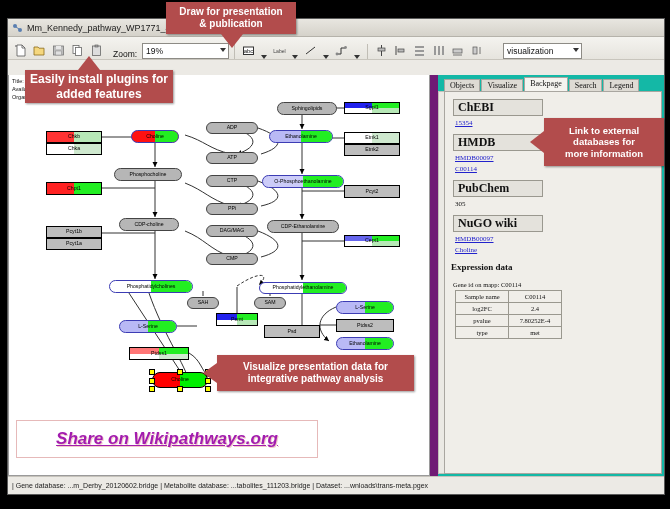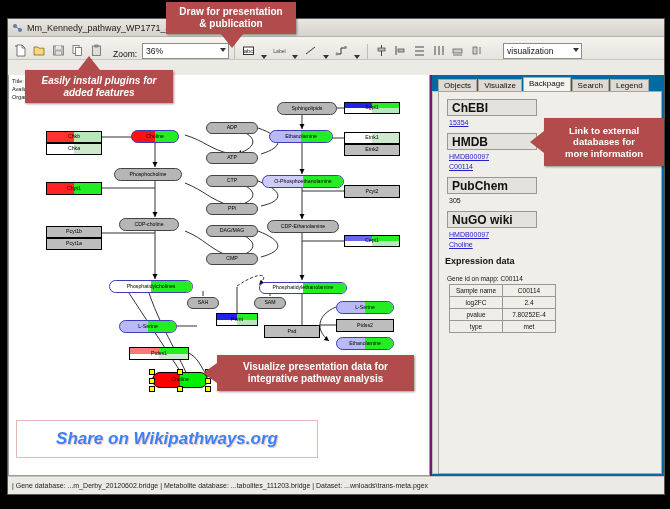--- a/index.html
+++ b/index.html
@@ -29,21 +29,21 @@
          font-size:8.5px;color:#111;padding-left:3px;position:relative;}
   .combo .arrow{position:absolute;right:2px;top:4px;width:0;height:0;border-left:3px solid transparent;
                 border-right:3px solid transparent;border-top:4px solid #333;}
   .mini-arrow{width:0;height:0;border-left:3px solid transparent;border-right:3px solid transparent;
               border-top:4px solid #333;margin:0 2px;}
 
   
   #split{position:absolute;left:0;top:56px;right:0;bottom:18px;display:flex;}
   #canvaswrap{position:relative;width:420px;background:#fff;border:1px solid #9a9a9a;border-top:none;overflow:hidden;}
   #canvas{position:absolute;inset:0;background:#fff;}
-  #sidepane{position:relative;flex:1;background:#0369a1;border-left:2px solid #701a75;}
+  #sidepane{position:relative;flex:1;background:#14b8a6;border-left:8px solid #701a75;font-family:Liberation Serif, serif;}
 
   
   .meta{position:absolute;font-size:5.5px;color:#111;white-space:nowrap;}
 
   
   .node{position:absolute;box-sizing:border-box;display:flex;align-items:center;justify-content:center;
         font-size:5.2px;color:#000;text-align:center;line-height:1;overflow:hidden;}
   .metab{border-radius:9px;border:1px solid #3c3cb4;background:#b9b9b9;}
   .metab.grey{background:#b6b6b6;border:1px solid #444;}
   .gene{border:1px solid #000;background:#bdbdbd;}
@@ -82,22 +82,22 @@
   #statusbar span{font-size:7px;color:#1a1a1a;white-space:nowrap;}
 
   
   .callout{position:absolute;background:#b24c4c;color:#fff;font-weight:bold;text-align:center;
            display:flex;align-items:center;justify-content:center;box-shadow:1px 1px 2px rgba(0,0,0,.4);
            line-height:1.2;z-index:50;}
   .arrow-tri{position:absolute;z-index:50;width:0;height:0;}
 
   .wplogo{position:absolute;border:1px solid #e6b9b9;background:#fff;display:flex;align-items:center;
           justify-content:center;z-index:50;}
-  .wplogo span{font-size:17px;font-weight:bold;font-style:italic;color:#3b82f6;
-               text-shadow:1px 1px 0 #f0c9c9;letter-spacing:0px;}
+  .wplogo span{font-size:17px;font-weight:bold;font-style:italic;color:#a21caf;
+               text-shadow:1px 1px 0 #f0c9c9;letter-spacing:0px;text-decoration:underline;}
 </style>
 </head>
 <body>
 
 <div id="root">
 
   <div id="window">
 
     <div id="titlebar">
       <svg class="tbicon" viewBox="0 0 11 11">
@@ -136,21 +136,21 @@
           </svg>
       </div>
       <div class="tbtn">
         <svg width="13" height="13" viewBox="0 0 13 13">
             <rect x="2.5" y="2" width="8" height="9.5" fill="#ddd" stroke="#666" stroke-width=".8"></rect>
             <rect x="5" y="1" width="3" height="2" fill="#aaa" stroke="#555" stroke-width=".6"></rect>
           </svg>
       </div>
       <div class="zlabel">Zoom:</div>
       <div class="combo" style="width:82px">
-        <span>36%</span>
+        <span>19%</span>
         <span class="arrow"></span>
       </div>
       <div class="sep"></div>
       <div class="tbtn">
         <svg width="13" height="13" viewBox="0 0 13 13">
             <rect x="1.5" y="3" width="10" height="7.5" fill="#fff" stroke="#333" stroke-width="1"></rect>
             <text x="6.5" y="9" font-size="6" text-anchor="middle" fill="#222" font-family="Liberation Sans">abc</text>
           </svg>
       </div>
       <div class="mini-arrow"></div>
@@ -507,21 +507,21 @@
 
     <div id="statusbar">
       <span>| Gene database: ...m_Derby_20120602.bridge | Metabolite database: ...tabolites_111203.bridge | Dataset: ...wnloads\trans-meta.pgex</span>
     </div>
   </div>
 
   <div class="callout" style="left:166px;top:2px;width:130px;height:32px;font-size:10px;white-space:pre-line;">Draw for presentation
 &amp; publication</div>
   <div class="arrow-tri" style="left:221px;top:34px;border-left:11px solid transparent;border-right:11px solid transparent;border-top:14px solid #b24c4c;"></div>
 
-  <div class="callout" style="left:25px;top:70px;width:148px;height:33px;font-size:10px;white-space:pre-line;font-style:italic;">Easily install plugins for
+  <div class="callout" style="left:25px;top:70px;width:148px;height:33px;font-size:12px;white-space:pre-line;">Easily install plugins for
 added features</div>
   <div class="arrow-tri" style="left:78px;top:56px;border-left:11px solid transparent;border-right:11px solid transparent;border-bottom:14px solid #b24c4c;"></div>
 
   <div class="callout" style="left:544px;top:118px;width:120px;height:48px;font-size:9.5px;white-space:pre-line;">Link  to external
 databases  for
 more information</div>
   <div class="arrow-tri" style="left:530px;top:131px;border-top:11px solid transparent;border-bottom:11px solid transparent;border-right:14px solid #b24c4c;"></div>
 
   <div class="callout" style="left:217px;top:355px;width:197px;height:36px;font-size:10px;white-space:pre-line;">Visualize presentation data  for
 integrative pathway analysis</div>

